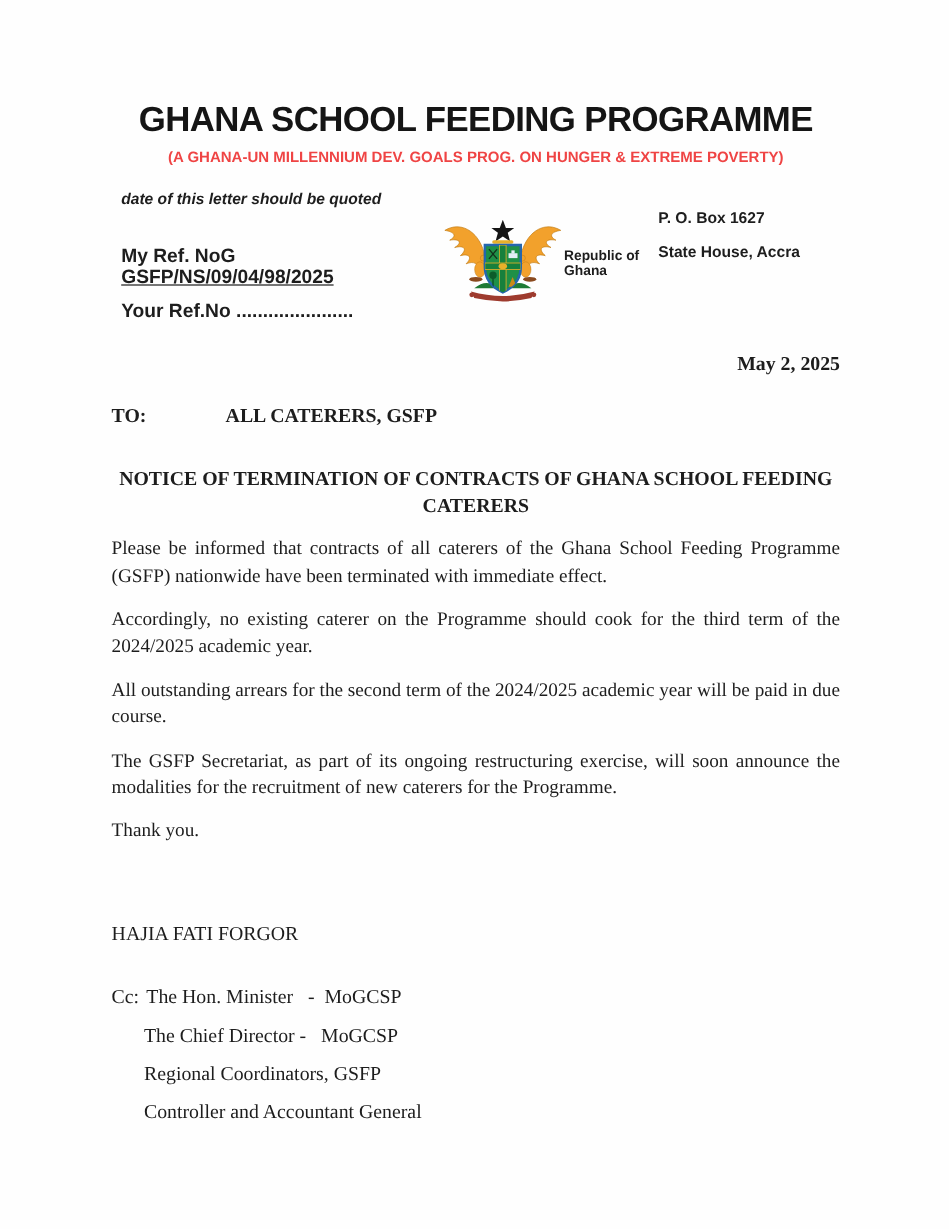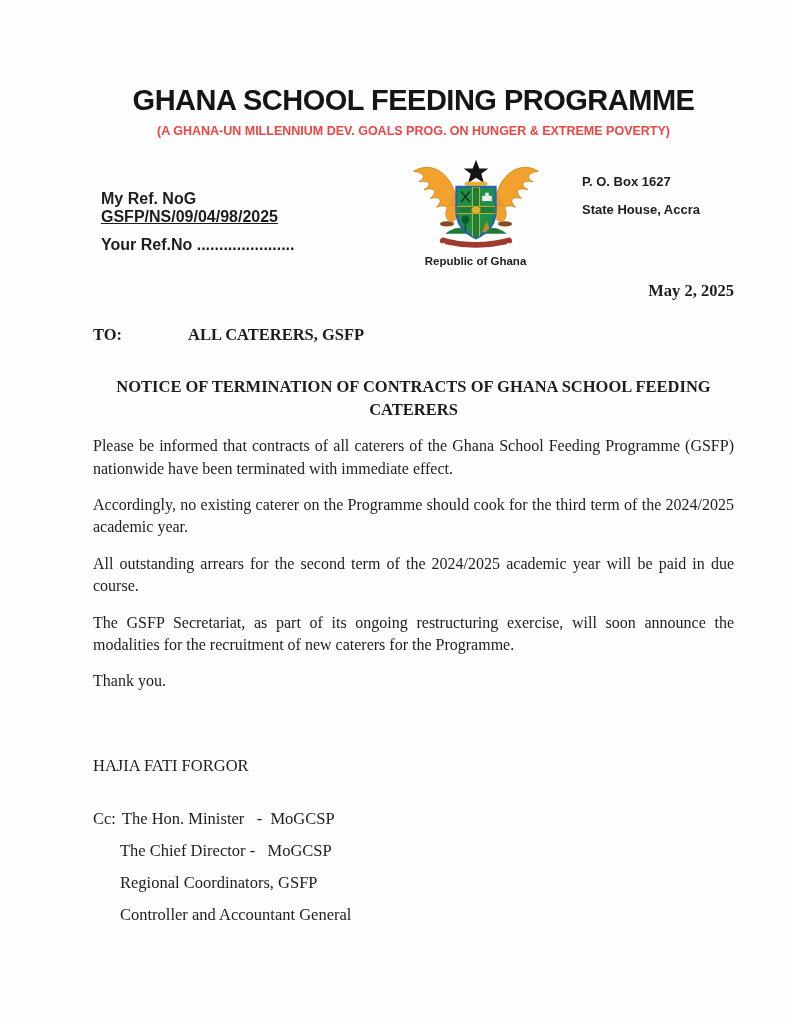--- a/index.html
+++ b/index.html
@@ -3,21 +3,21 @@
 <meta charset="utf-8">
 <style>
   html,body { margin:0; padding:0; background:#ffffff; }
   .page {
     position:relative;
     width:791px; height:1024px;
     margin:0 auto;
     background:#fefefe;
     color:#1d1d1d;
     box-sizing:border-box;
-    padding:84px 57px 0 93px;
+    padding:84px 91px 0 93px;
     font-family:"Liberation Serif", serif;
     overflow:hidden;
   }
   .title {
     text-align:center;
     font-family:"Liberation Sans", sans-serif;
     font-weight:bold;
     font-size:29px;
     letter-spacing:-0.5px;
     color:#151515;
@@ -34,21 +34,21 @@
   .lh-left {
     width:268px;
     font-family:"Liberation Sans", sans-serif;
     font-weight:bold; font-size:13px;
     padding-left:8px;
   }
   .note-line { font-style:italic; margin-bottom:14px; }
   .refs { margin-top:32px; font-size:16px; }
   .ref-line { margin-bottom:10px; }
   .ref-underline { text-decoration:underline; }
-  .lh-center { flex:1; display:flex; flex-direction:column; align-items:center; }
+  .lh-center { flex:1; display:flex; flex-direction:row; align-items:center; }
   .emblem-caption {
     font-family:"Liberation Sans", sans-serif;
     font-weight:bold; font-size:11.5px; margin-top:2px;
   }
   .lh-right {
     width:152px;
     font-family:"Liberation Sans", sans-serif;
     font-weight:bold; font-size:13px;
     padding-top:16px;
   }
@@ -81,20 +81,21 @@
 <body>
 
 <div class="page">
 
   <div class="title">GHANA SCHOOL FEEDING PROGRAMME</div>
   <div class="subtitle">(A GHANA-UN MILLENNIUM DEV. GOALS PROG. ON HUNGER &amp; EXTREME POVERTY)</div>
 
   <div class="letterhead">
 
     <div class="lh-left">
+      <div class="note-line">date of this letter should be quoted</div>
       <div class="refs">
         <div class="ref-line"><span>My Ref. NoG </span><span class="ref-underline">GSFP/NS/09/04/98/2025</span></div>
         <div class="ref-line">Your Ref.No ......................</div>
       </div>
     </div>
 
     <div class="lh-center">
       <svg width="132" height="95" viewBox="0 0 150 108" aria-hidden="true">
 
         <polygon points="75,2 78.8,12 89,12 81,18 84,28.5 75,22.5 66,28.5 69,18 61,12 71.2,12" fill="#151515"></polygon>

